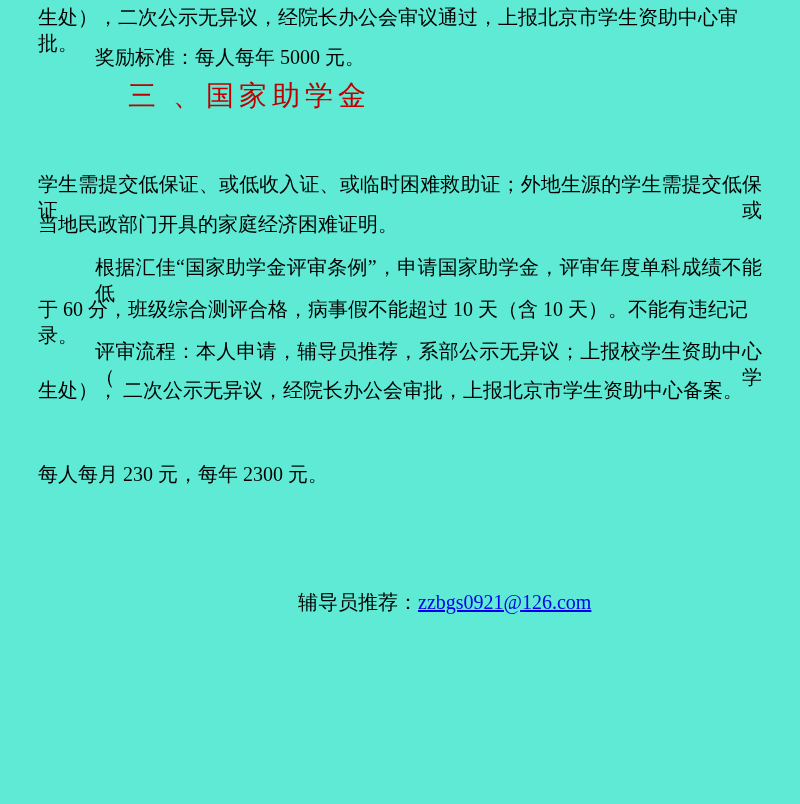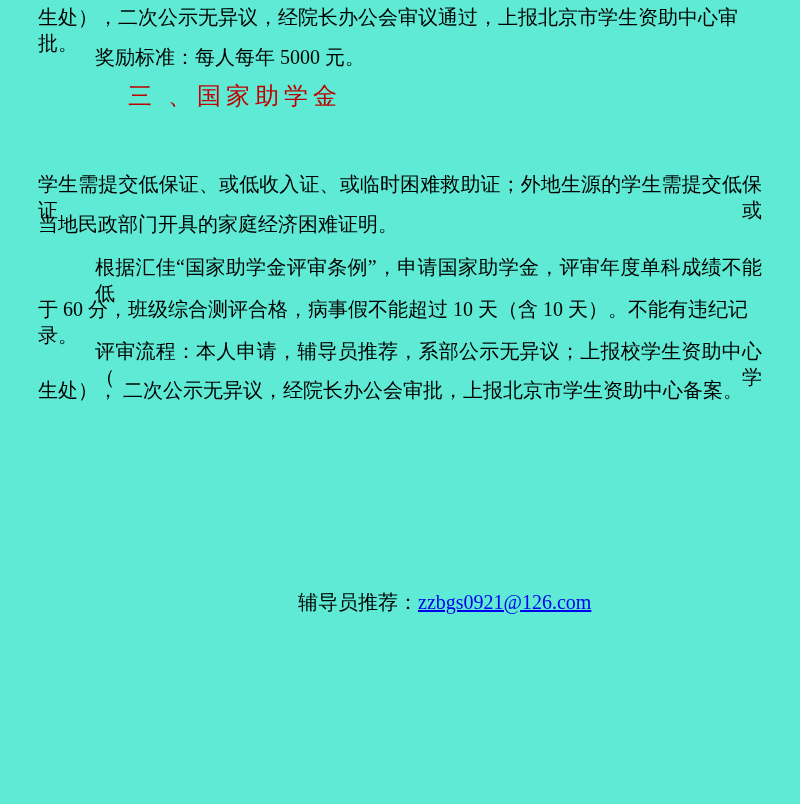--- a/index.html
+++ b/index.html
@@ -35,21 +35,21 @@
     text-align:justify;
     text-align-last:justify;
     box-sizing:border-box;
   }
   .indent{padding-left:57px;box-sizing:border-box;}
   .l1{top:4px;}
   .l2{top:44px;}
   .heading{
     position:absolute;
     top:78px;left:90px;
-    font-size:24px;
+    font-size:28px;
     line-height:36px;
     letter-spacing:5px;
     color:#c00000;
     white-space:nowrap;
   }
   .l4{top:131px;}
   .l5{top:171px;}
   .l6{top:211px;}
   .l7{top:254px;}
   .l8{top:296px;}
@@ -81,20 +81,21 @@
 
     <div class="line l5 just">学生需提交低保证、或低收入证、或临时困难救助证；外地生源的学生需提交低保证或</div>
     <div class="line l6 wrapline">当地民政部门开具的家庭经济困难证明。</div>
 
     <div class="line l7 just indent">根据汇佳“国家助学金评审条例”，申请国家助学金，评审年度单科成绩不能低</div>
     <div class="line l8 wrapline">于 60 分，班级综合测评合格，病事假不能超过 10 天（含 10 天）。不能有违纪记录。</div>
 
     <div class="line l9 just indent">评审流程：本人申请，辅导员推荐，系部公示无异议；上报校学生资助中心（学</div>
     <div class="line l10 wrapline">生处）， 二次公示无异议，经院长办公会审批，上报北京市学生资助中心备案。</div>
 
+    <div class="line l12 wrapline">每人每月 230 元，每年 2300 元。</div>
 
 
     <div class="line l14">
       <span>辅导员推荐：</span><a class="email-link">zzbgs0921@126.com</a>
     </div>
 
 
   </div>
 </div>
 

